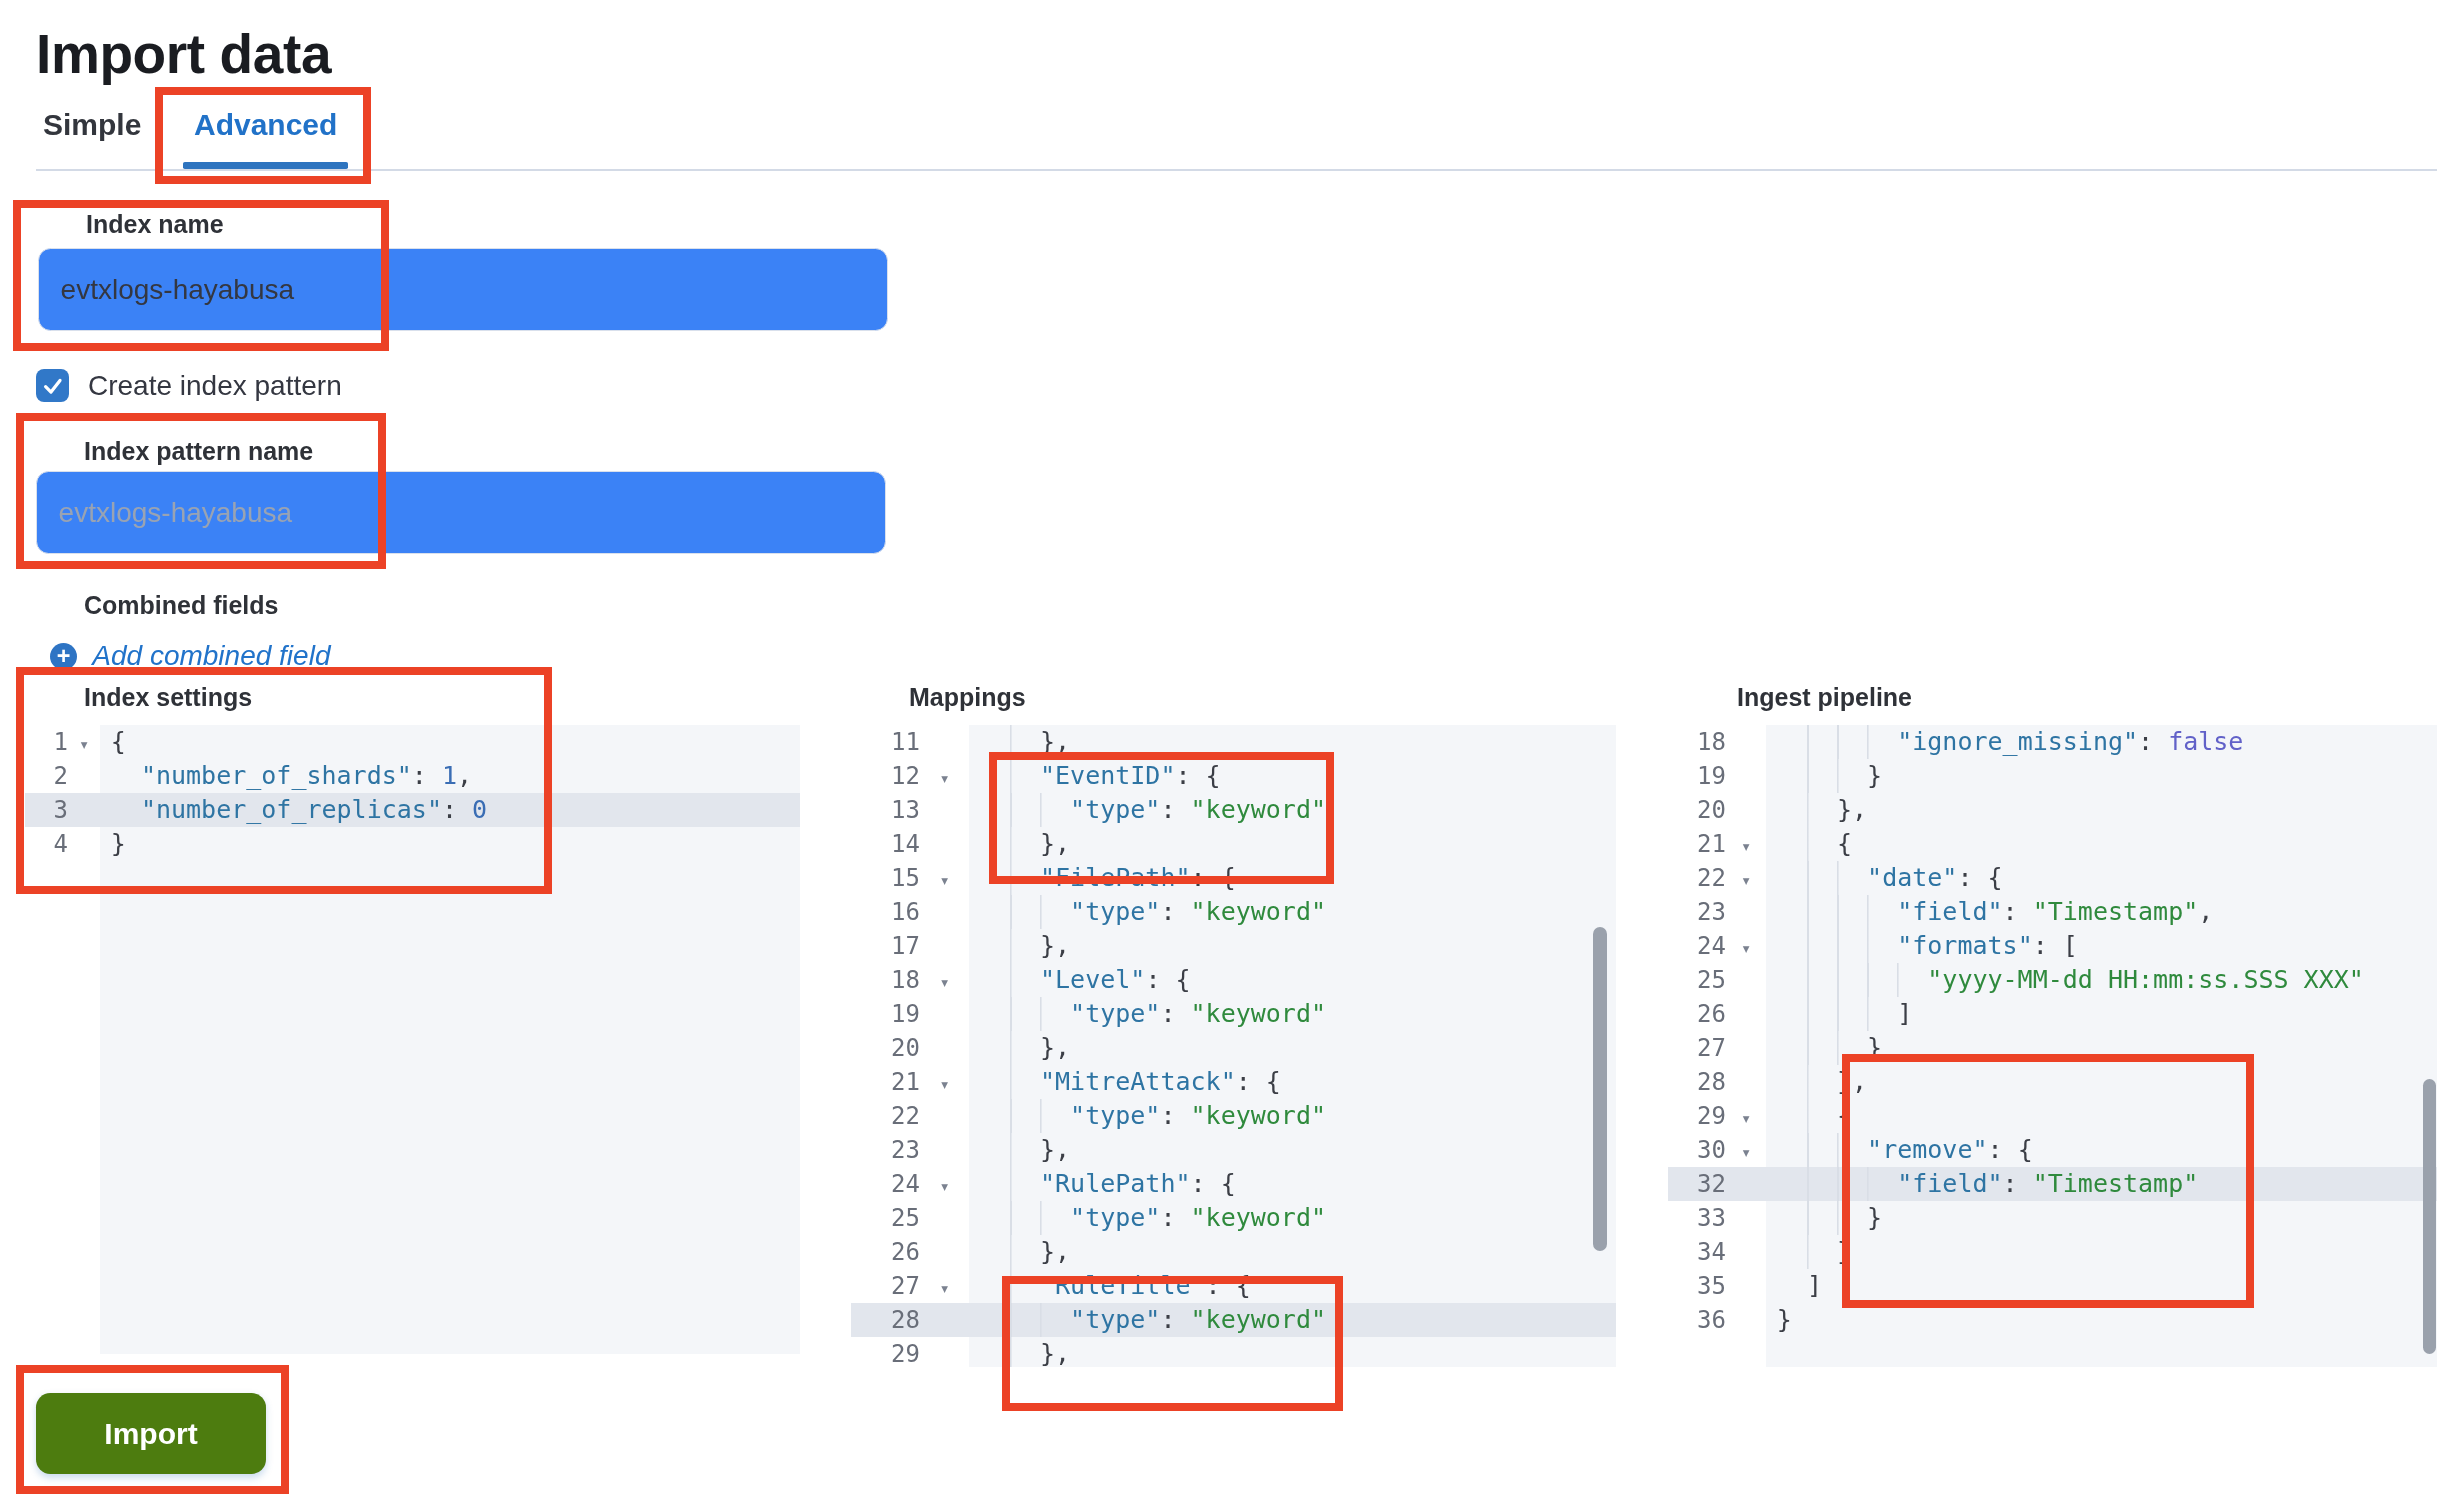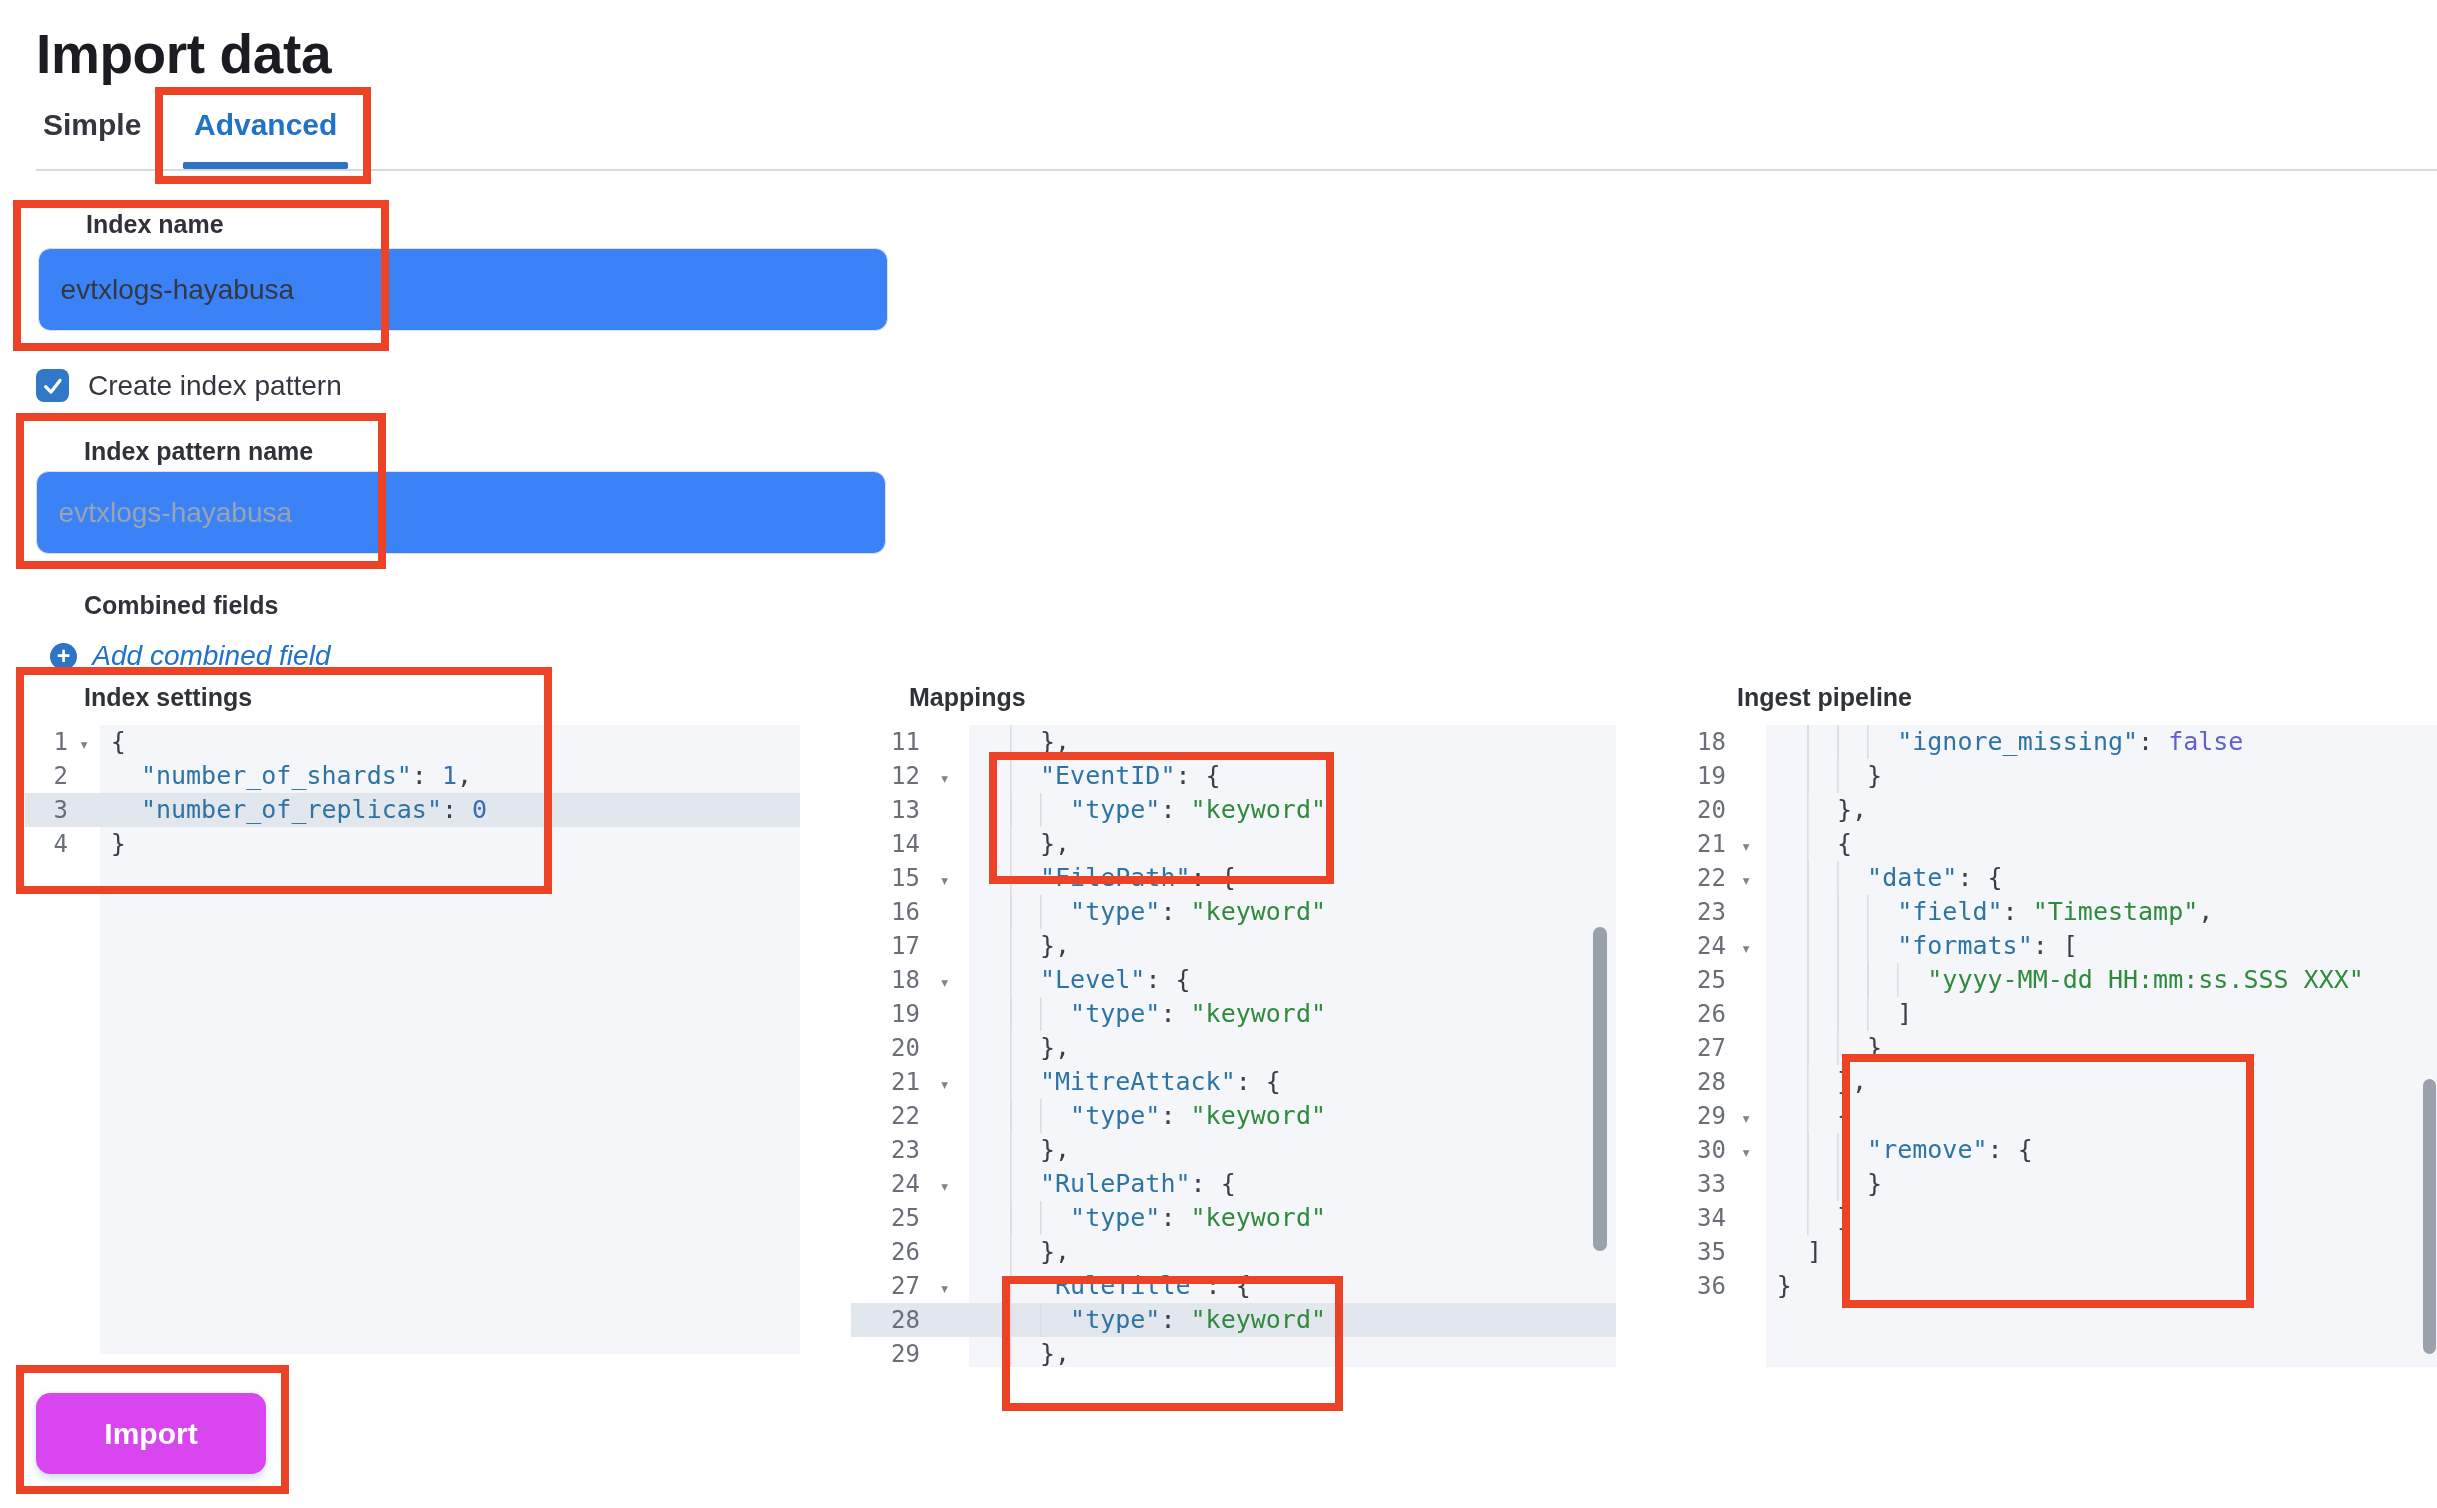--- a/index.html
+++ b/index.html
@@ -61,21 +61,21 @@
   .tok-b { color:#6161c8; }
   .tok-i { display:inline-block;
            background-image:repeating-linear-gradient(to right,#d9dee6 0 1.8px,transparent 1.8px calc(2ch));
            background-repeat:no-repeat; background-position:2ch 0;
            background-size:calc(100% - 4ch + 1.8px) 100%; }
 
   .sbar { position:absolute; background:#9aa1ac; border-radius:7.2px; }
   #sb-mappings { left:1593px; top:927px; width:13.5px; height:324px; }
   #sb-ingest   { left:2423px; top:1079px; width:12.6px; height:275px; }
 
-  #import-btn { left:36px; top:1393px; width:230px; height:81px; border-radius:14.4px; background:#d946ef;
+  #import-btn { left:36px; top:1393px; width:230px; height:81px; border-radius:14.4px; background:#4d7c0f;
         color:#fff; font-size:30px; font-weight:700; display:flex; align-items:center; justify-content:center;
         border:none; cursor:pointer; font-family:"Liberation Sans",sans-serif;
         box-shadow:0 3.6px 7.2px rgba(49,116,189,0.25); }
 
   .rbox { position:absolute; border:8px solid #ec4226; pointer-events:none; z-index:5; }
   #rb-advanced       { left:155px;  top:87px;   width:216px; height:97px; }
   #rb-index-name     { left:12.6px;   top:200px;  width:376px; height:151px; }
   #rb-index-pattern  { left:16px;   top:413px;  width:370px; height:156px; }
   #rb-index-settings { left:16px;   top:667px;  width:536px; height:227px; }
   #rb-eventid        { left:989px; top:752px;  width:345px; height:132px; }
@@ -302,20 +302,25 @@
       <div class="row">
         <span class="num">29</span>
         <span class="fold">▾</span>
         <span class="codeln"><span class="tok-i">    </span><span class="tok-p">{</span></span>
       </div>
       <div class="row">
         <span class="num">30</span>
         <span class="fold">▾</span>
         <span class="codeln"><span class="tok-i">      </span><span class="tok-k">"remove"</span><span class="tok-p">: {</span></span>
       </div>
+      <div class="row hl">
+        <span class="num">32</span>
+        <span class="fold"></span>
+        <span class="codeln"><span class="tok-i">        </span><span class="tok-k">"field"</span><span class="tok-p">: </span><span class="tok-s">"Timestamp"</span></span>
+      </div>
       <div class="row">
         <span class="num">33</span>
         <span class="fold"></span>
         <span class="codeln"><span class="tok-i">      </span><span class="tok-p">}</span></span>
       </div>
       <div class="row">
         <span class="num">34</span>
         <span class="fold"></span>
         <span class="codeln"><span class="tok-i">    </span><span class="tok-p">}</span></span>
       </div>

